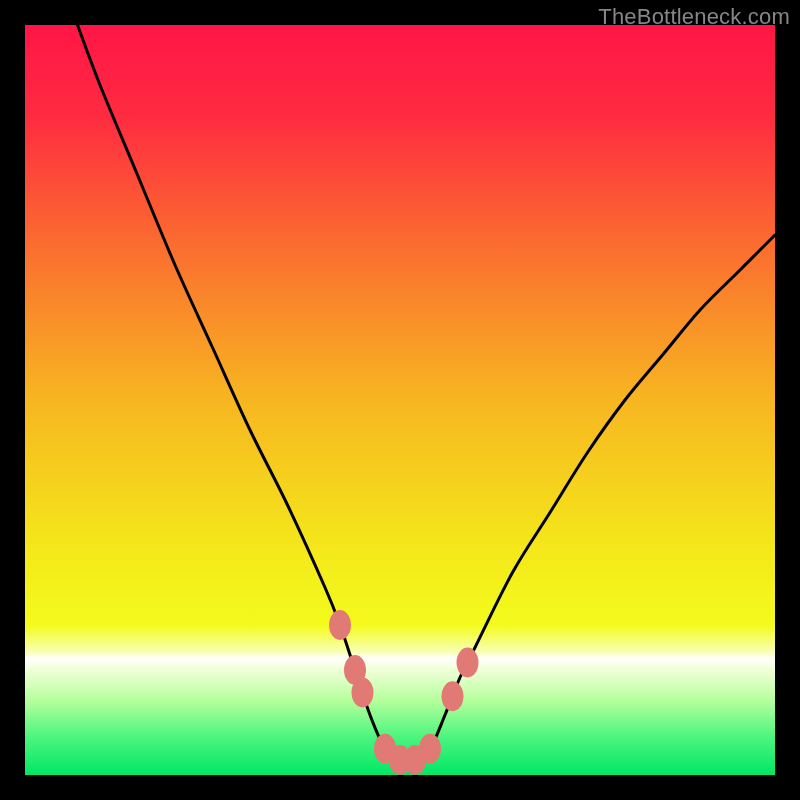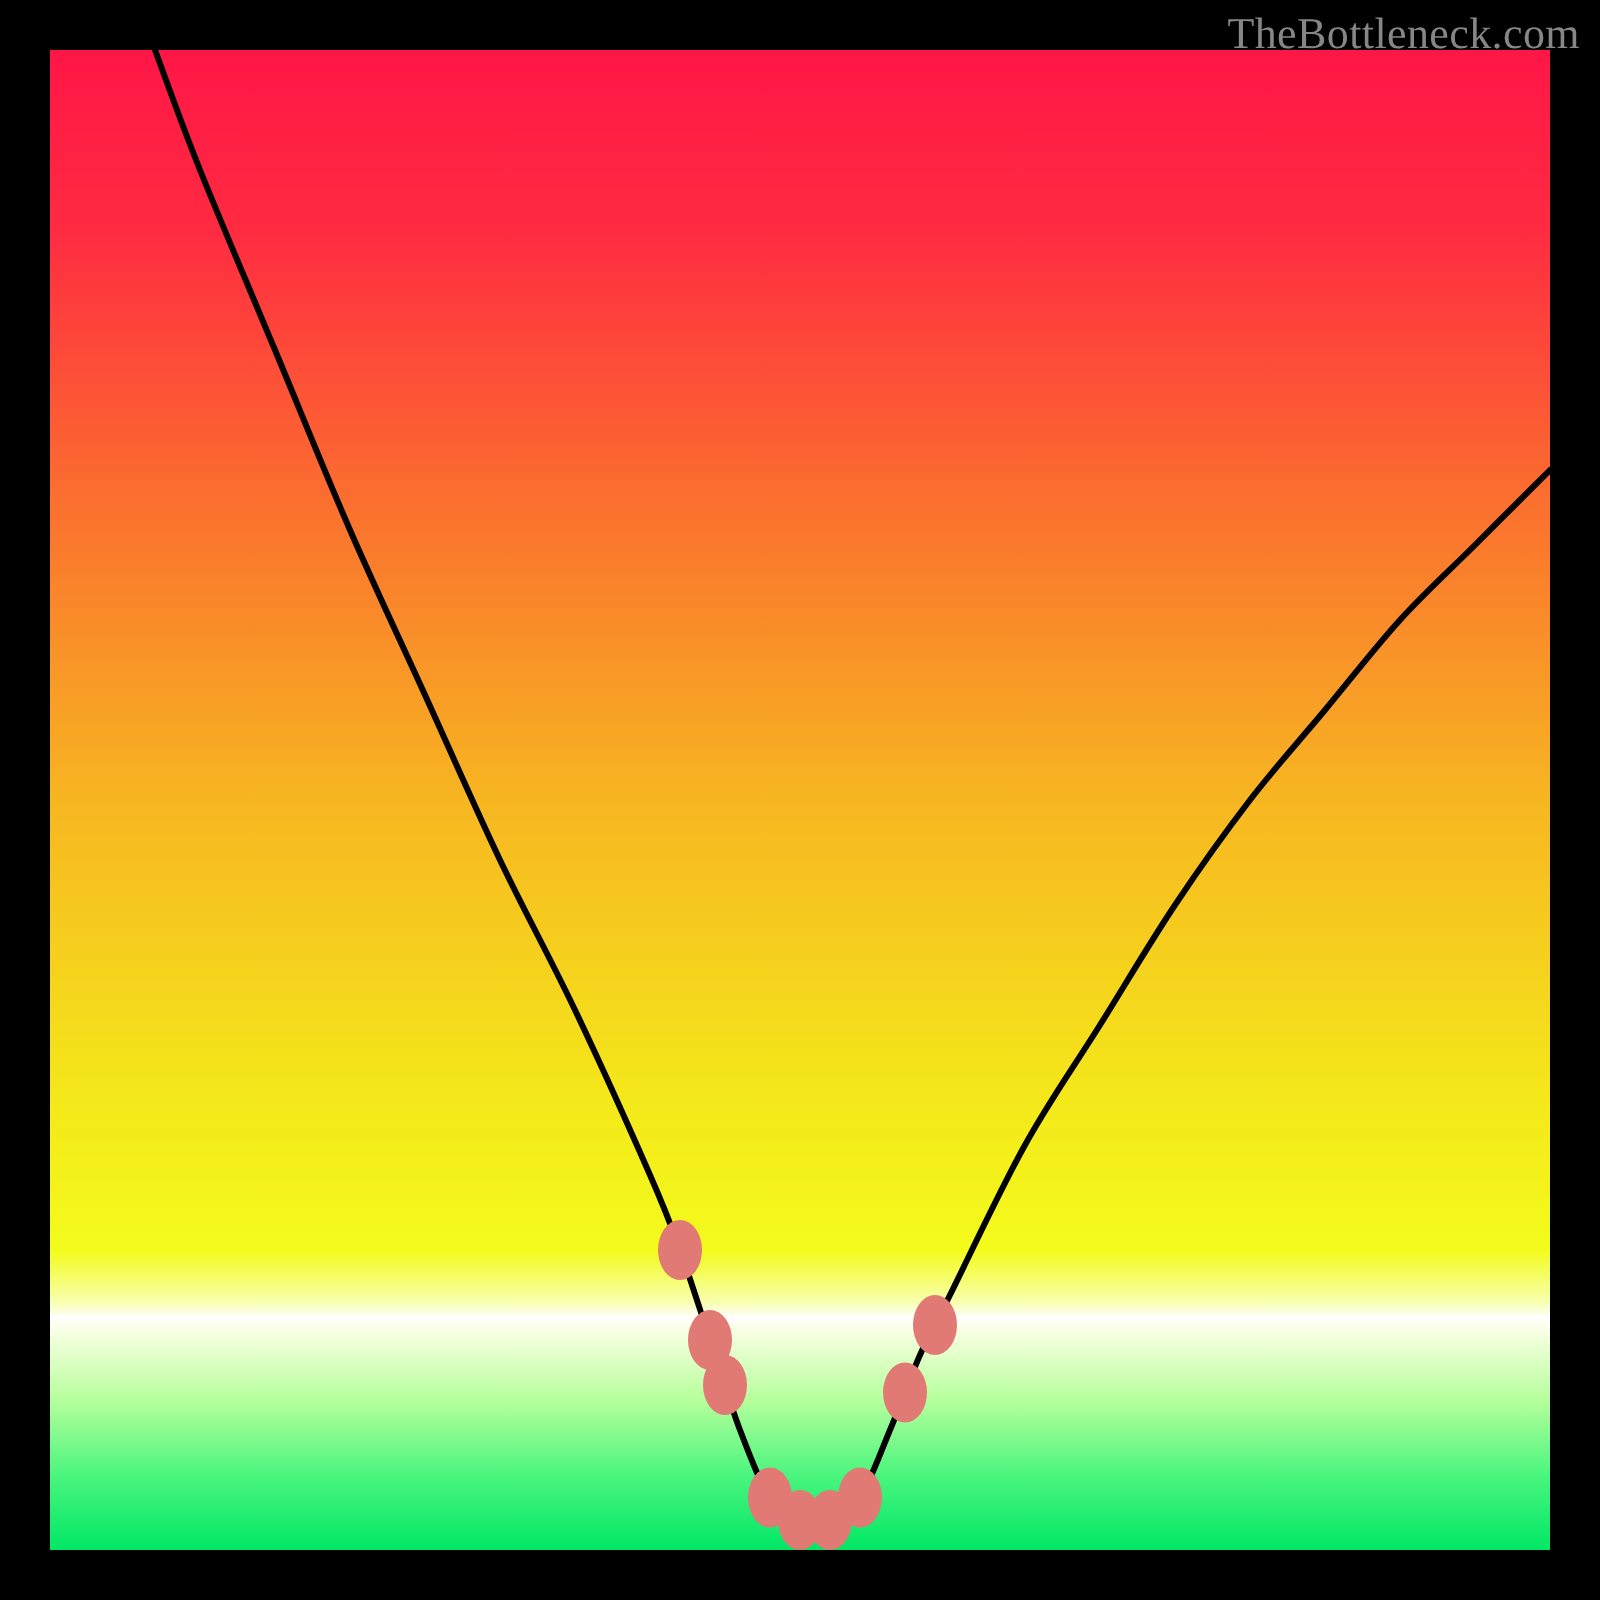--- a/index.html
+++ b/index.html
@@ -22,21 +22,21 @@
     top: 25px;
     left: 25px;
     width: 750px;
     height: 750px;
     overflow: hidden;
   }
   .watermark {
     position: absolute;
     top: 4px;
     right: 10px;
-    font-family: Liberation Serif, serif;
+    font-family: Liberation Sans, sans-serif;
     font-size: 22px;
     color: #868686;
     letter-spacing: 0.2px;
   }
   svg {
     display: block;
   }
 </style>
 </head>
 <body>

